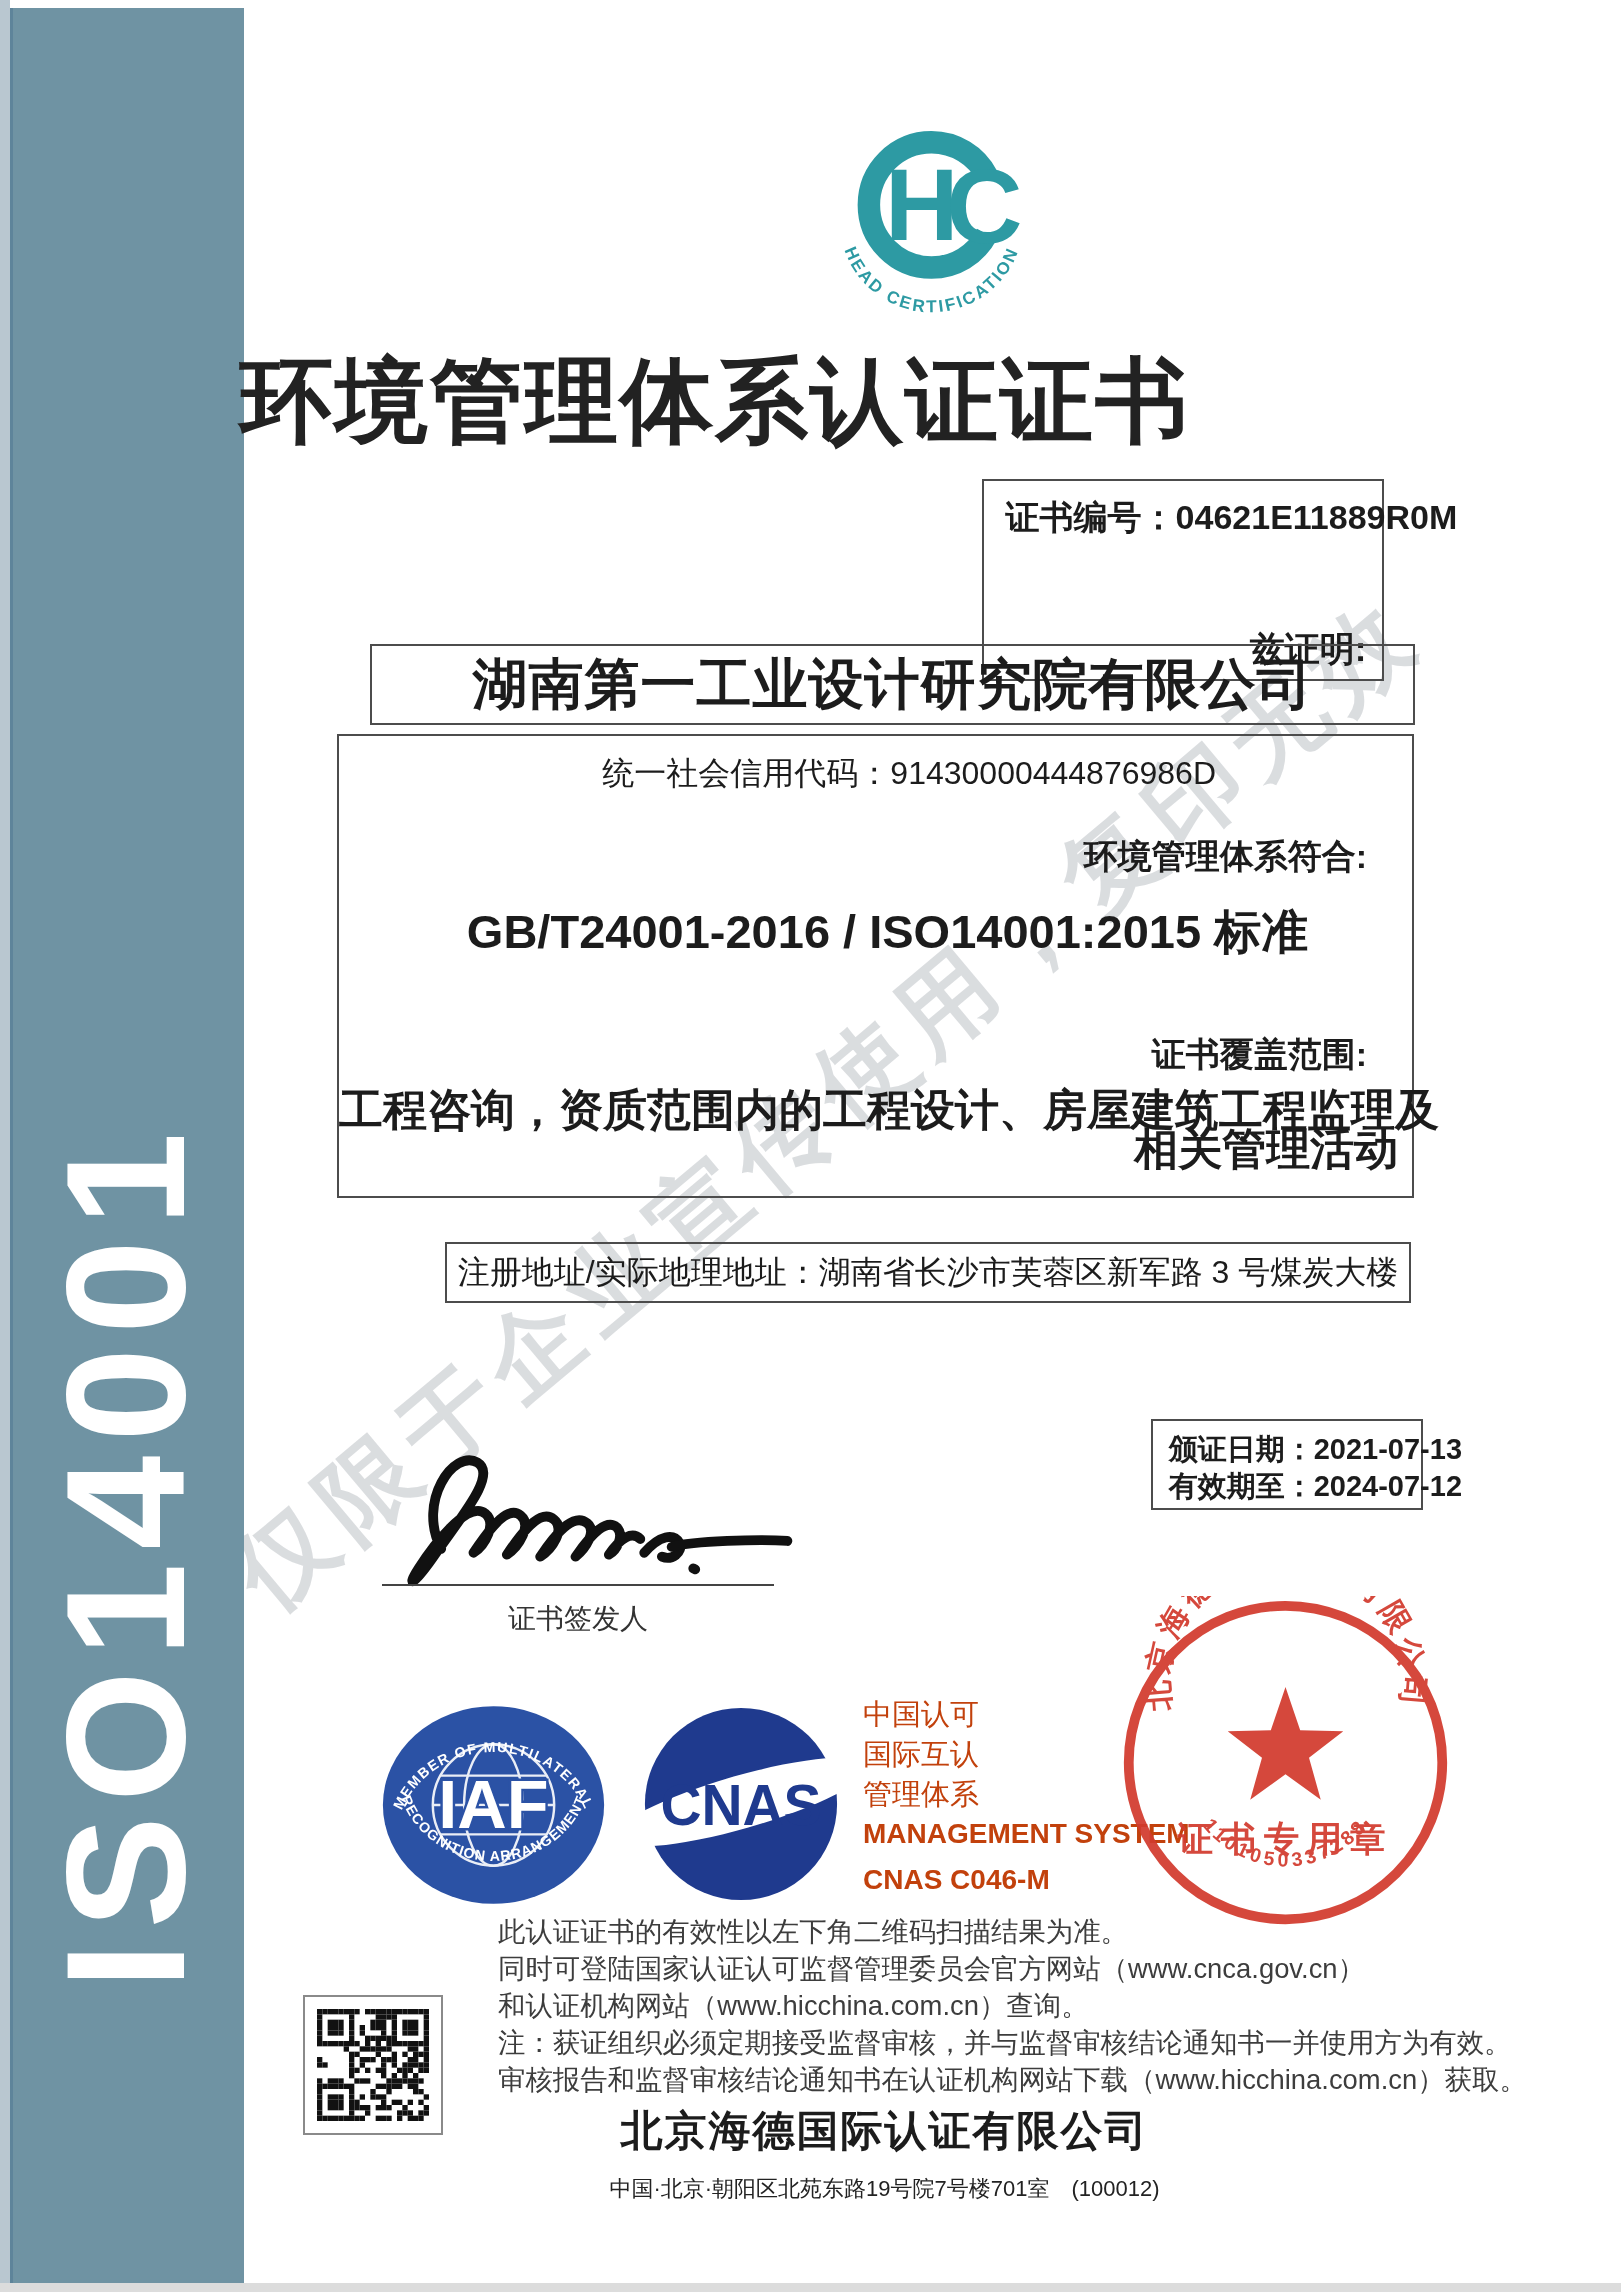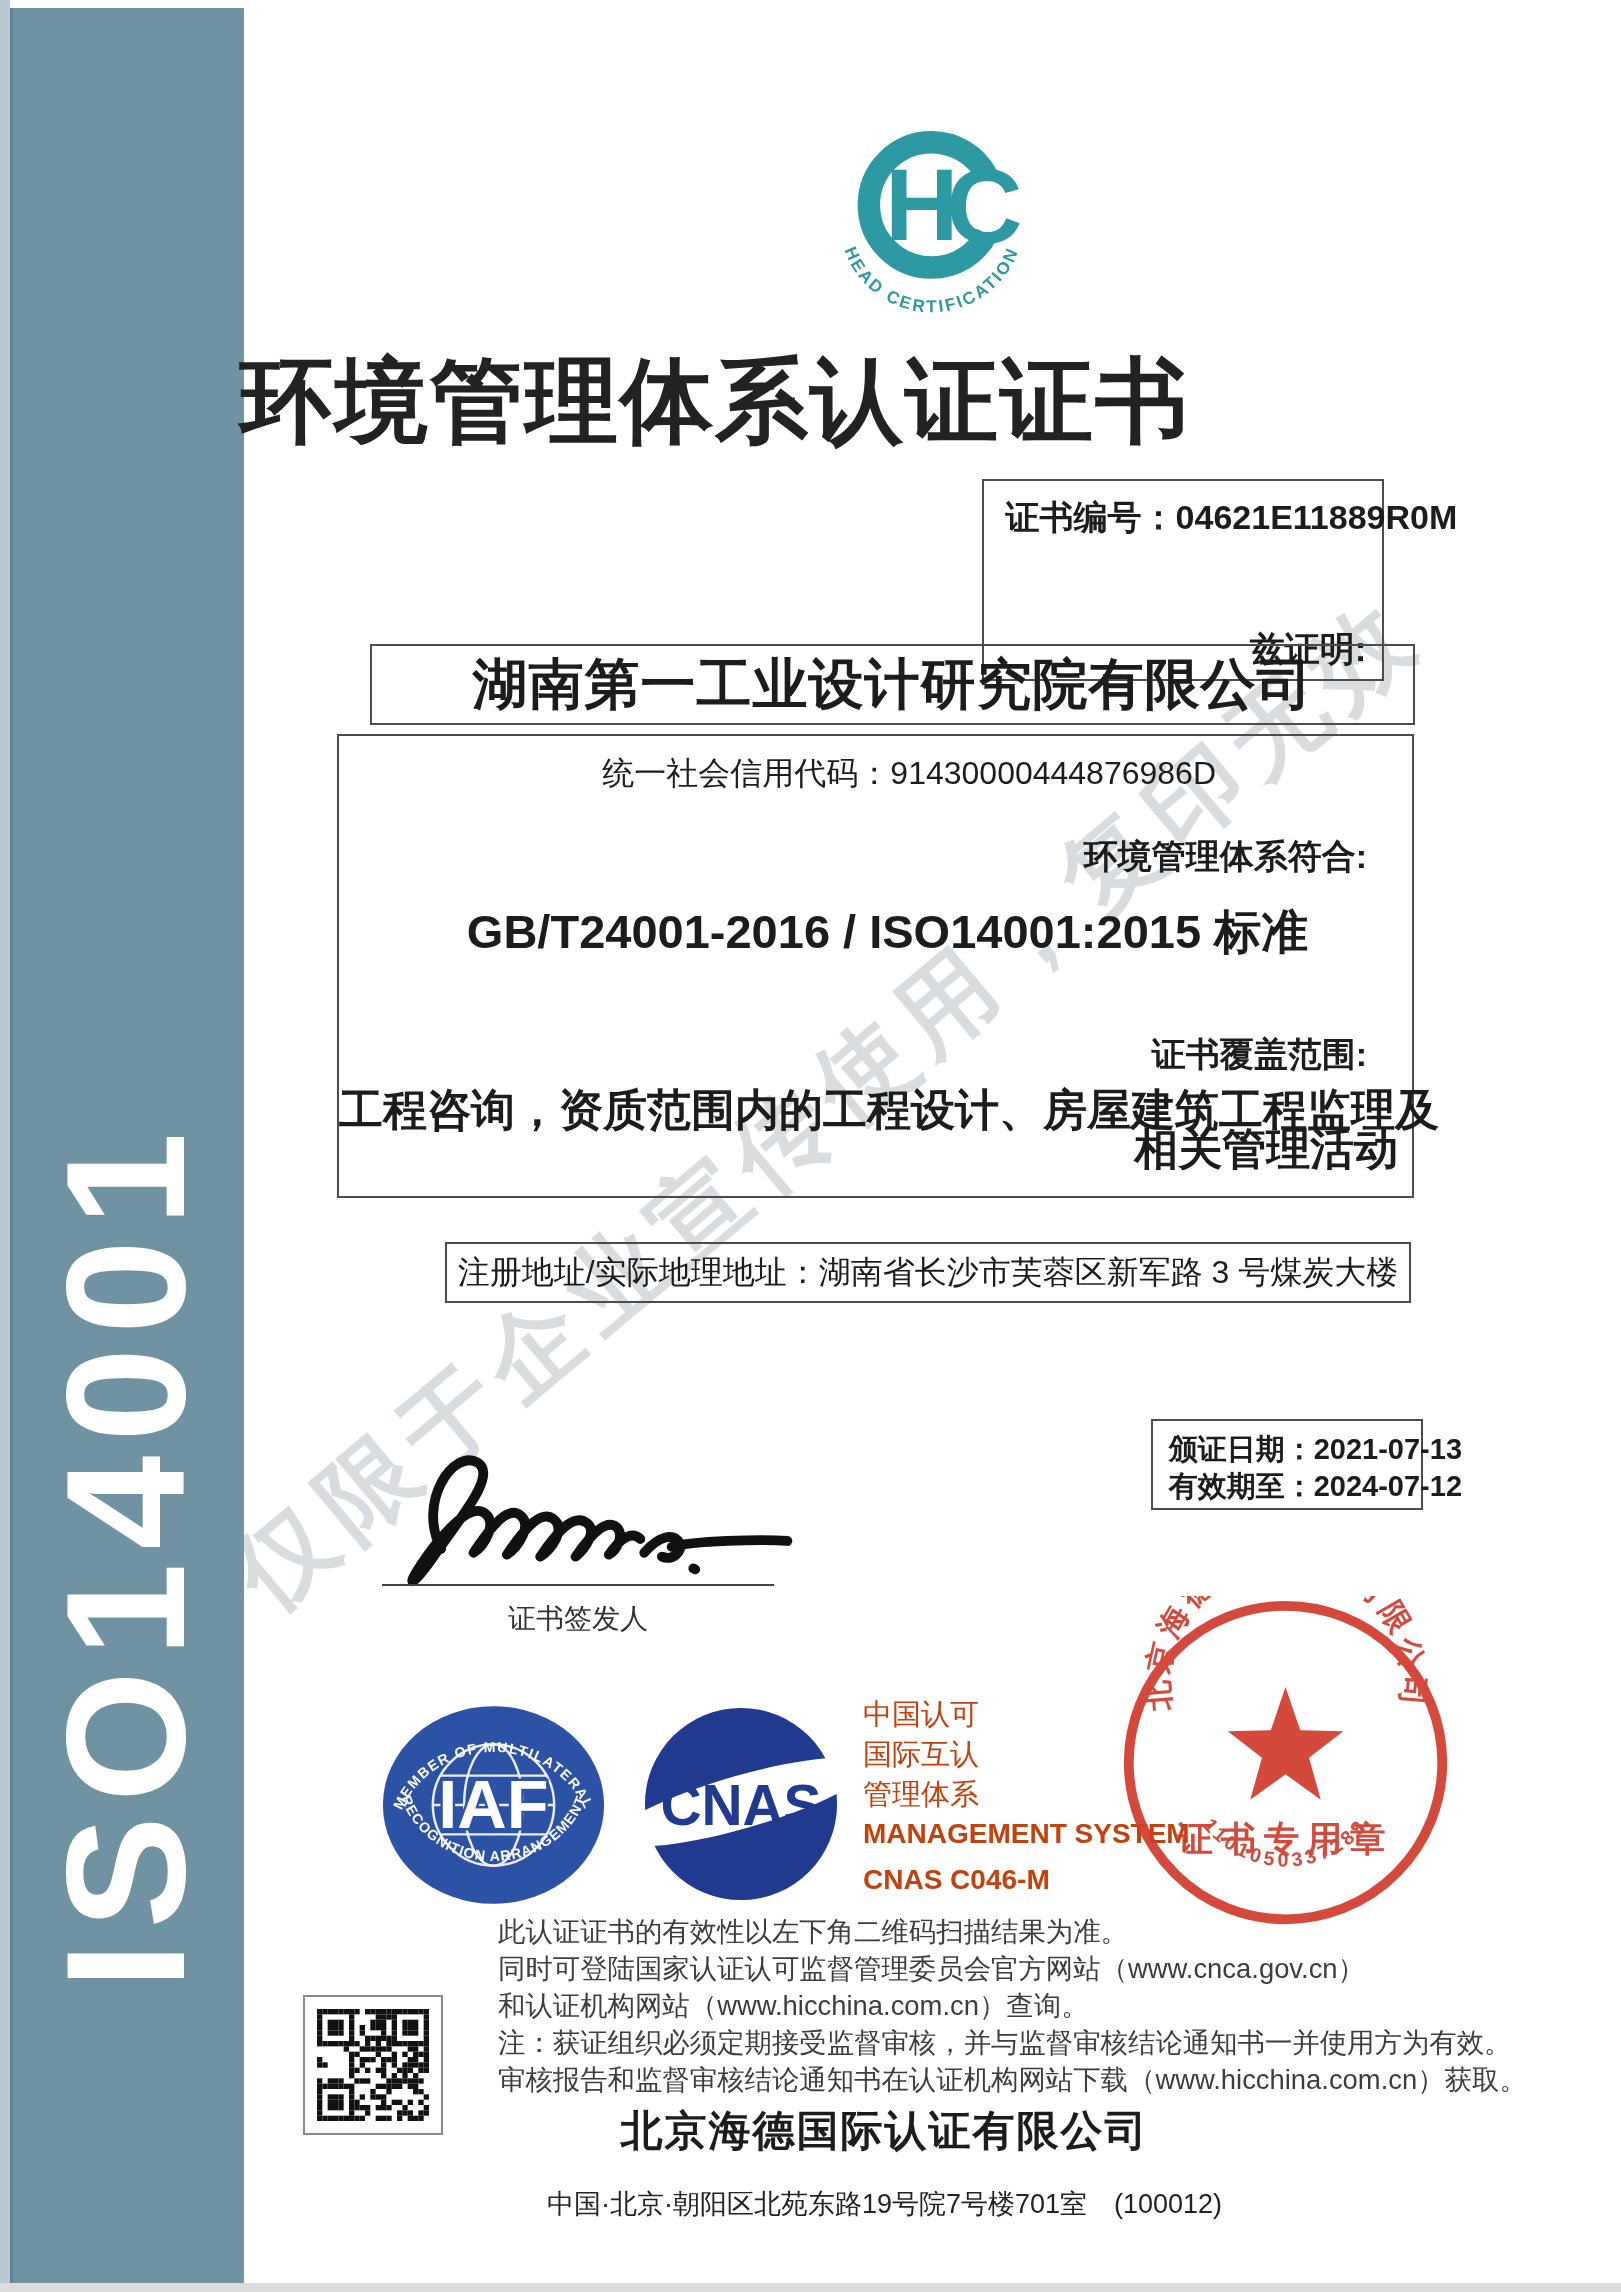--- a/index.html
+++ b/index.html
@@ -47,21 +47,21 @@
   
   .sig-line{left:382px;top:1584px;width:392px;height:2px;background:#444;}
   .signer{left:441px;top:1600px;width:274px;text-align:center;font-size:28px;color:#333;}
   
   .accr-text{left:863px;top:1694px;font-size:29px;line-height:40px;color:#c2410c;}
   .accr-text .en{font-size:28px;font-weight:bold;}
   
   .notes{left:498px;top:1913px;font-size:27.4px;line-height:37px;color:#3d3d3d;white-space:nowrap;}
   .qr-wrap{left:303px;top:1995px;width:112px;height:112px;border:2px solid #8a8a8a;padding:11.8px;background:#fff;}
   .issuer{left:289px;top:2103px;width:1191px;text-align:center;font-size:42px;font-weight:900;letter-spacing:2px;}
-  .issuer-address{left:289px;top:2174px;width:1191px;text-align:center;font-size:27px;color:#222;margin-top:12px;}
+  .issuer-address{left:289px;top:2174px;width:1191px;text-align:center;font-size:22px;color:#222;}
   .bottom-bar{left:0;bottom:0;width:100%;height:9.8px;background:#dcdcdc;z-index:4;}
   svg text{font-family:"Liberation Sans","DejaVu Sans",sans-serif;}
 </style>
 </head>
 <body>
 
 <div class="page">
 
   <div class="abs edge-strip"></div>
   <div class="abs band"></div>

